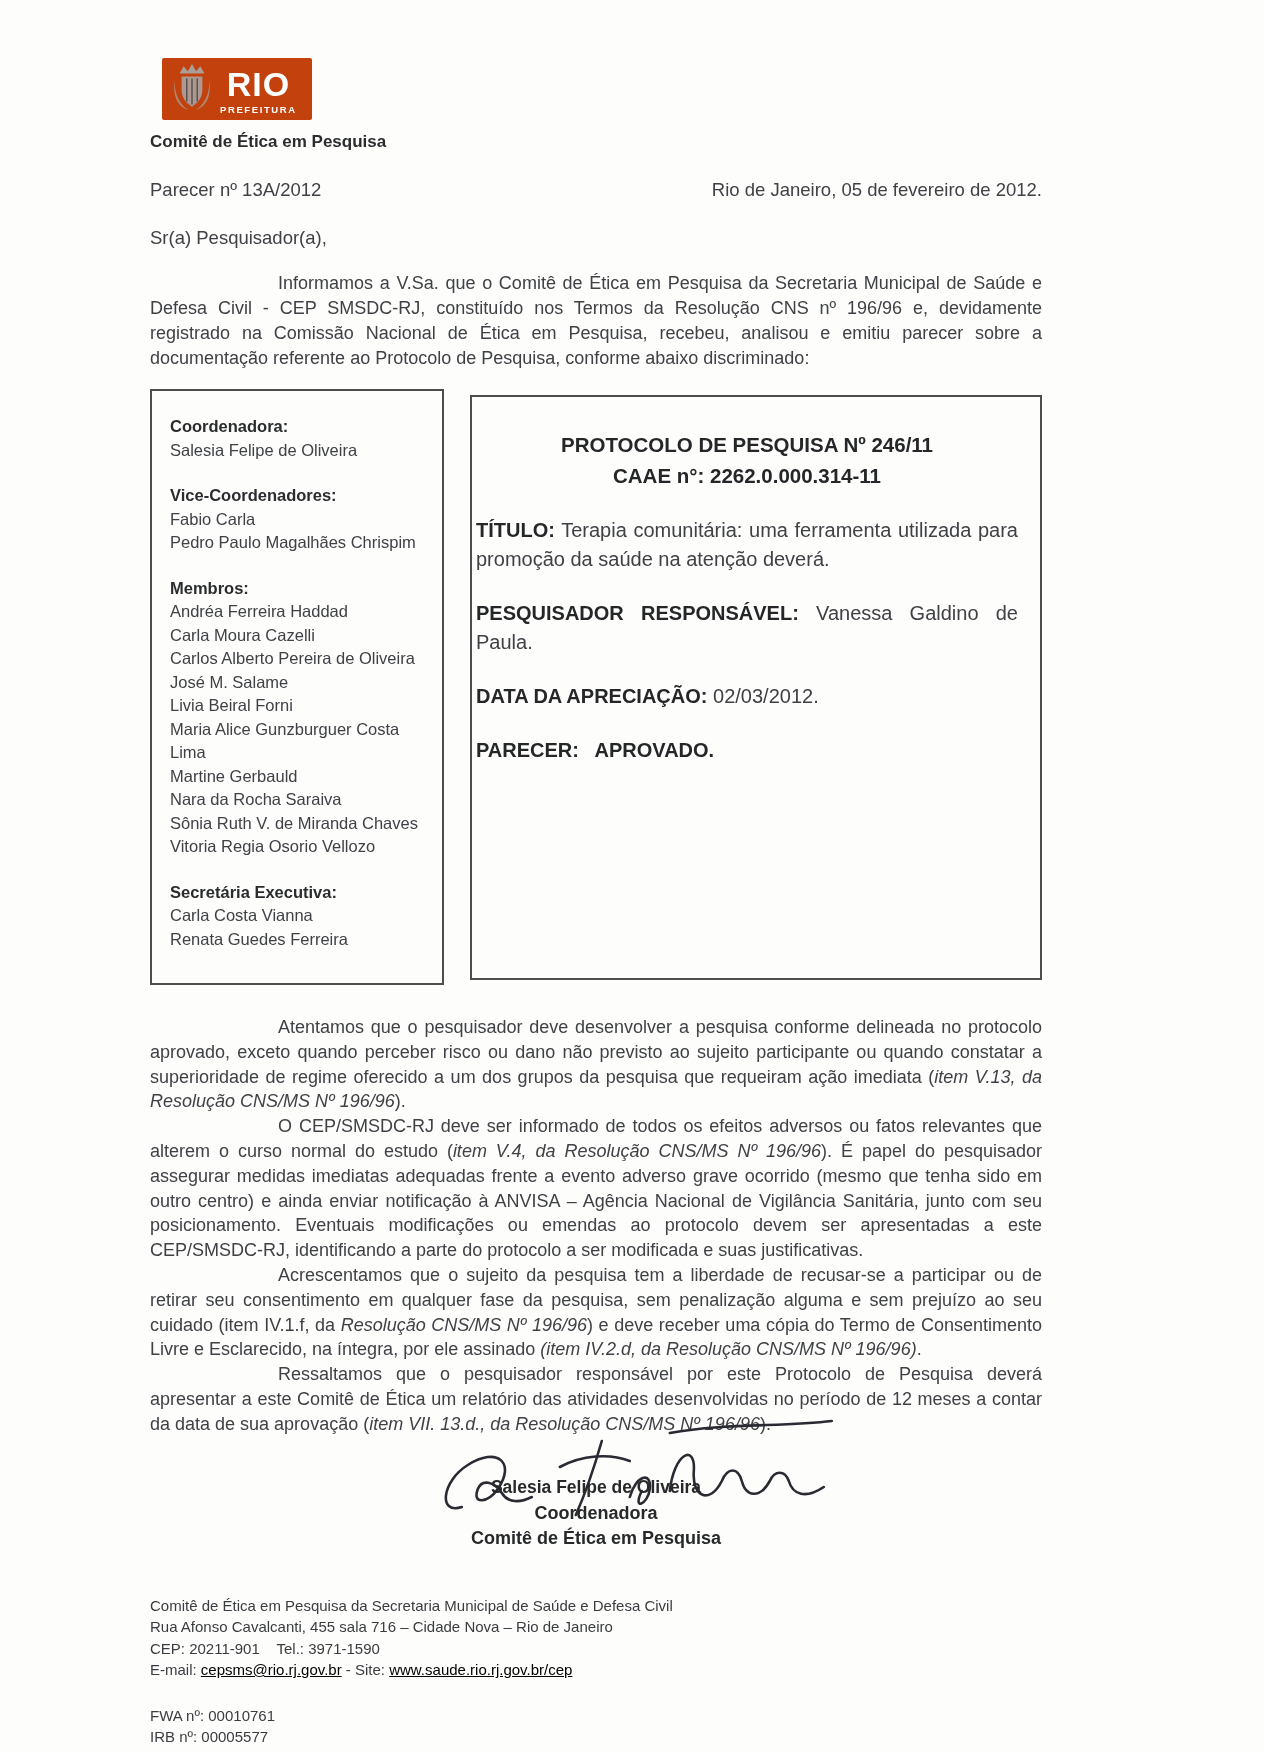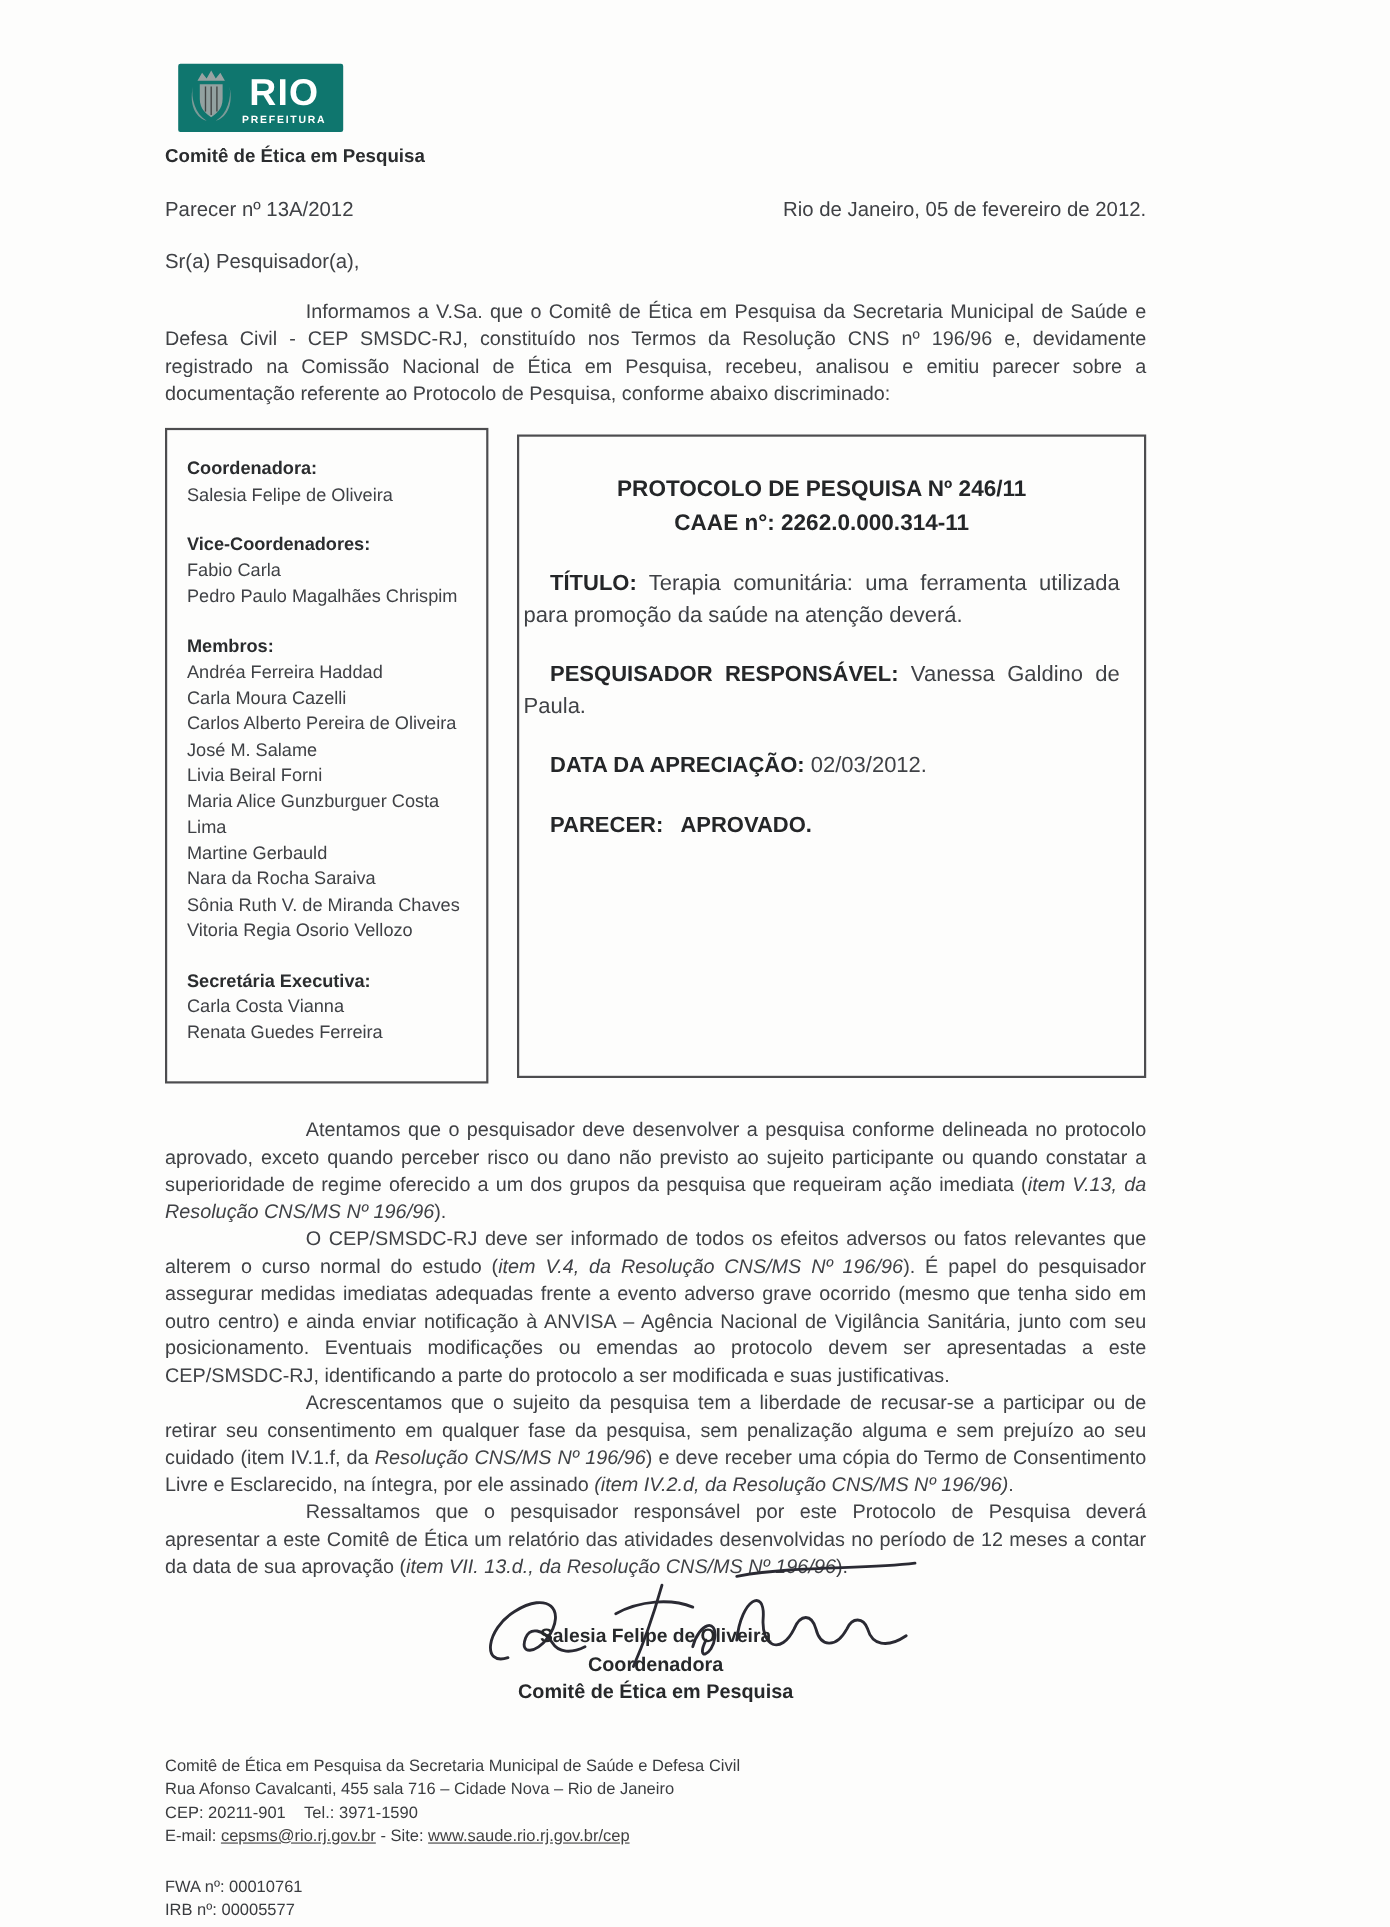--- a/index.html
+++ b/index.html
@@ -14,21 +14,21 @@
     background:#fdfdfc;
     box-sizing:border-box;
     padding:58px 222px 30px 150px;
     color:#3f4145;
     overflow:hidden;
   }
   
   .logo{
     margin-left:12px;
     width:150px;height:62px;
-    background:#0f766e;
+    background:#c2410c;
     border-radius:2px;
     display:flex;align-items:center;
     padding:2px 6px 2px 4px;box-sizing:border-box;
     gap:2px;
   }
   .logo-emblem{flex:0 0 52px;height:54px;}
   .logo-textwrap{display:flex;flex-direction:column;align-items:center;line-height:1;margin-top:4px;}
   .logo-rio{color:#fff;font-weight:bold;font-size:34px;letter-spacing:1px;}
   .logo-pref{color:#fff;font-weight:bold;font-size:9.5px;letter-spacing:1.6px;margin-top:4px;}
   .org-title{margin-top:12px;font-size:17px;font-weight:bold;color:#2a2c2e;}
@@ -48,36 +48,36 @@
   .cm-label{font-weight:bold;color:#2a2c2e;}
   .protocol-box{
     flex:1;box-sizing:border-box;
     border:2px solid #4d4d4f;
     padding:32px 22px 10px 4px;
     font-size:20px;line-height:29px;
     min-height:585px;
   }
   .pr-heading{text-align:center;font-weight:bold;font-size:20.5px;color:#242628;line-height:31px;}
   .pr-field{margin:25px 0 0 0;text-align:justify;}
-  .pr-label{font-weight:bold;color:#242628;margin-left:24px;}
+  .pr-label{font-weight:bold;color:#242628;}
   .pr-value{}
   .pr-bold-value .pr-value{font-weight:bold;color:#242628;margin-left:10px;}
   
   .body-text{margin-top:30px;font-size:18px;line-height:24.8px;text-align:justify;}
   .body-par{margin:0;text-indent:128px;}
   .it{font-style:italic;}
   
   .signature-block{position:relative;margin-top:40px;text-align:center;}
   .signature-svg{position:absolute;left:50%;top:-58px;transform:translateX(-41%);pointer-events:none;}
   .sig-name{font-weight:bold;font-size:17.5px;color:#26282a;position:relative;z-index:2;}
   .sig-role{font-weight:bold;font-size:18px;color:#26282a;margin-top:5px;}
   .sig-org{font-weight:bold;font-size:18px;color:#26282a;margin-top:4px;}
   
   .footer{margin-top:46px;font-size:15px;line-height:21.5px;color:#3a3c3f;}
-  .footer a{color:#404040;text-decoration:underline;}
+  .footer a{color:#000000;text-decoration:underline;}
   .fwa-block{margin-top:24px;font-size:15px;line-height:21.5px;}
 </style>
 </head>
 <body>
 
 <div class="page">
 
   <div class="logo">
     <svg class="logo-emblem" viewBox="0 0 40 52" xmlns="http://www.w3.org/2000/svg">
       <g fill="#a9a9a9">

